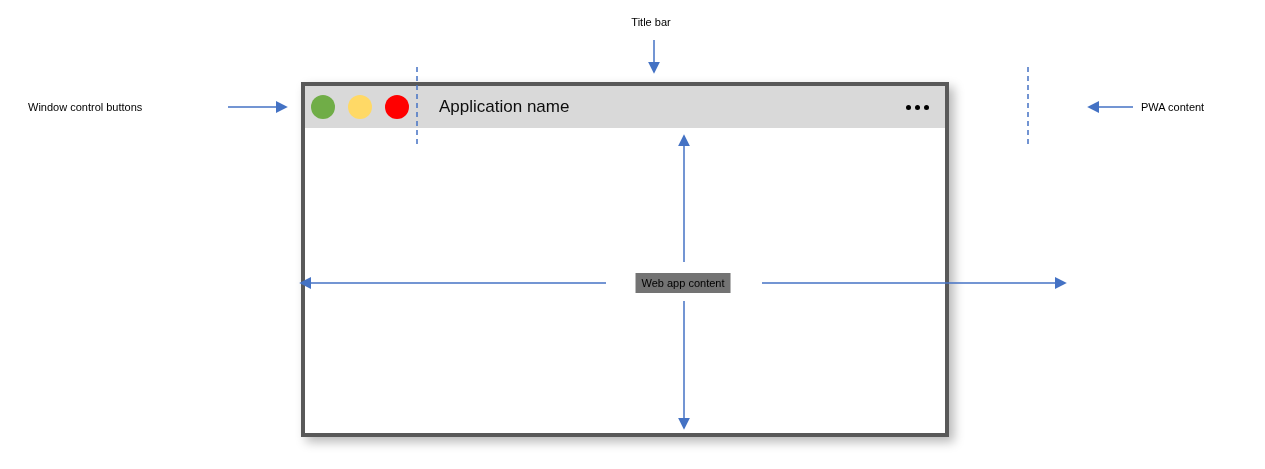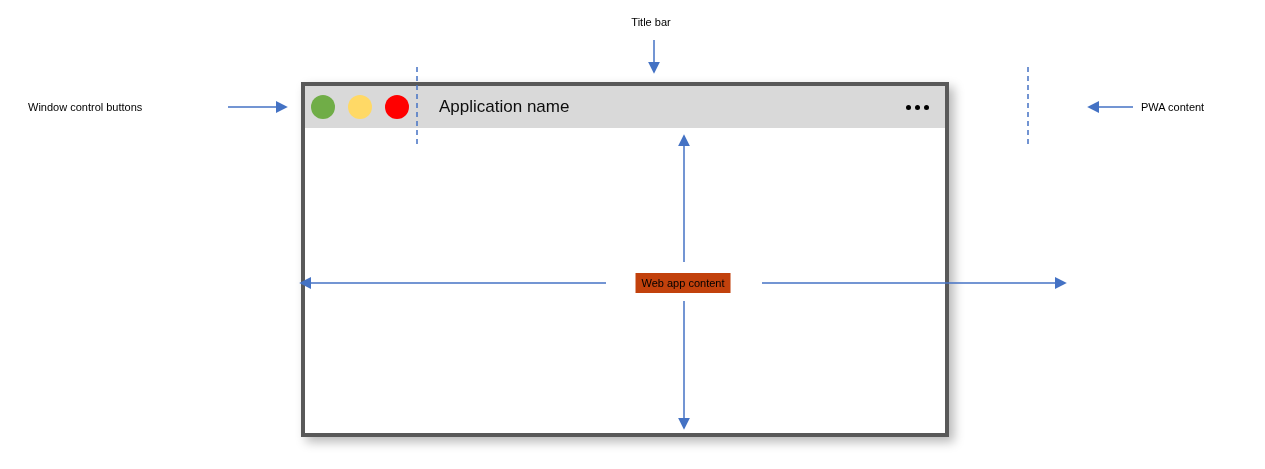--- a/index.html
+++ b/index.html
@@ -17,21 +17,21 @@
     position: absolute;
     font-size: 11px;
     line-height: 20px;
     color: #000000;
     white-space: nowrap;
     z-index: 20;
   }
   .lbl-title-bar        { left: 651px; top: 12px; transform: translateX(-50%); }
   .lbl-window-controls  { left: 20px;  top: 97px; margin-left: 8px; }
   .lbl-pwa-buttons      { left: 1141px; top: 97px; }
-  .lbl-web-app-content  { left: 683px; top: 273px; transform: translateX(-50%); z-index: 20; background: #c2410c; padding: 0 6px; }
+  .lbl-web-app-content  { left: 683px; top: 273px; transform: translateX(-50%); z-index: 20; background: #737373; padding: 0 6px; }
 
   
   .app-window {
     position: absolute;
     left: 293px;
     top: 82px;
     width: 648px;
     height: 355px;
     box-sizing: border-box;
     border: 4px solid #595959;

